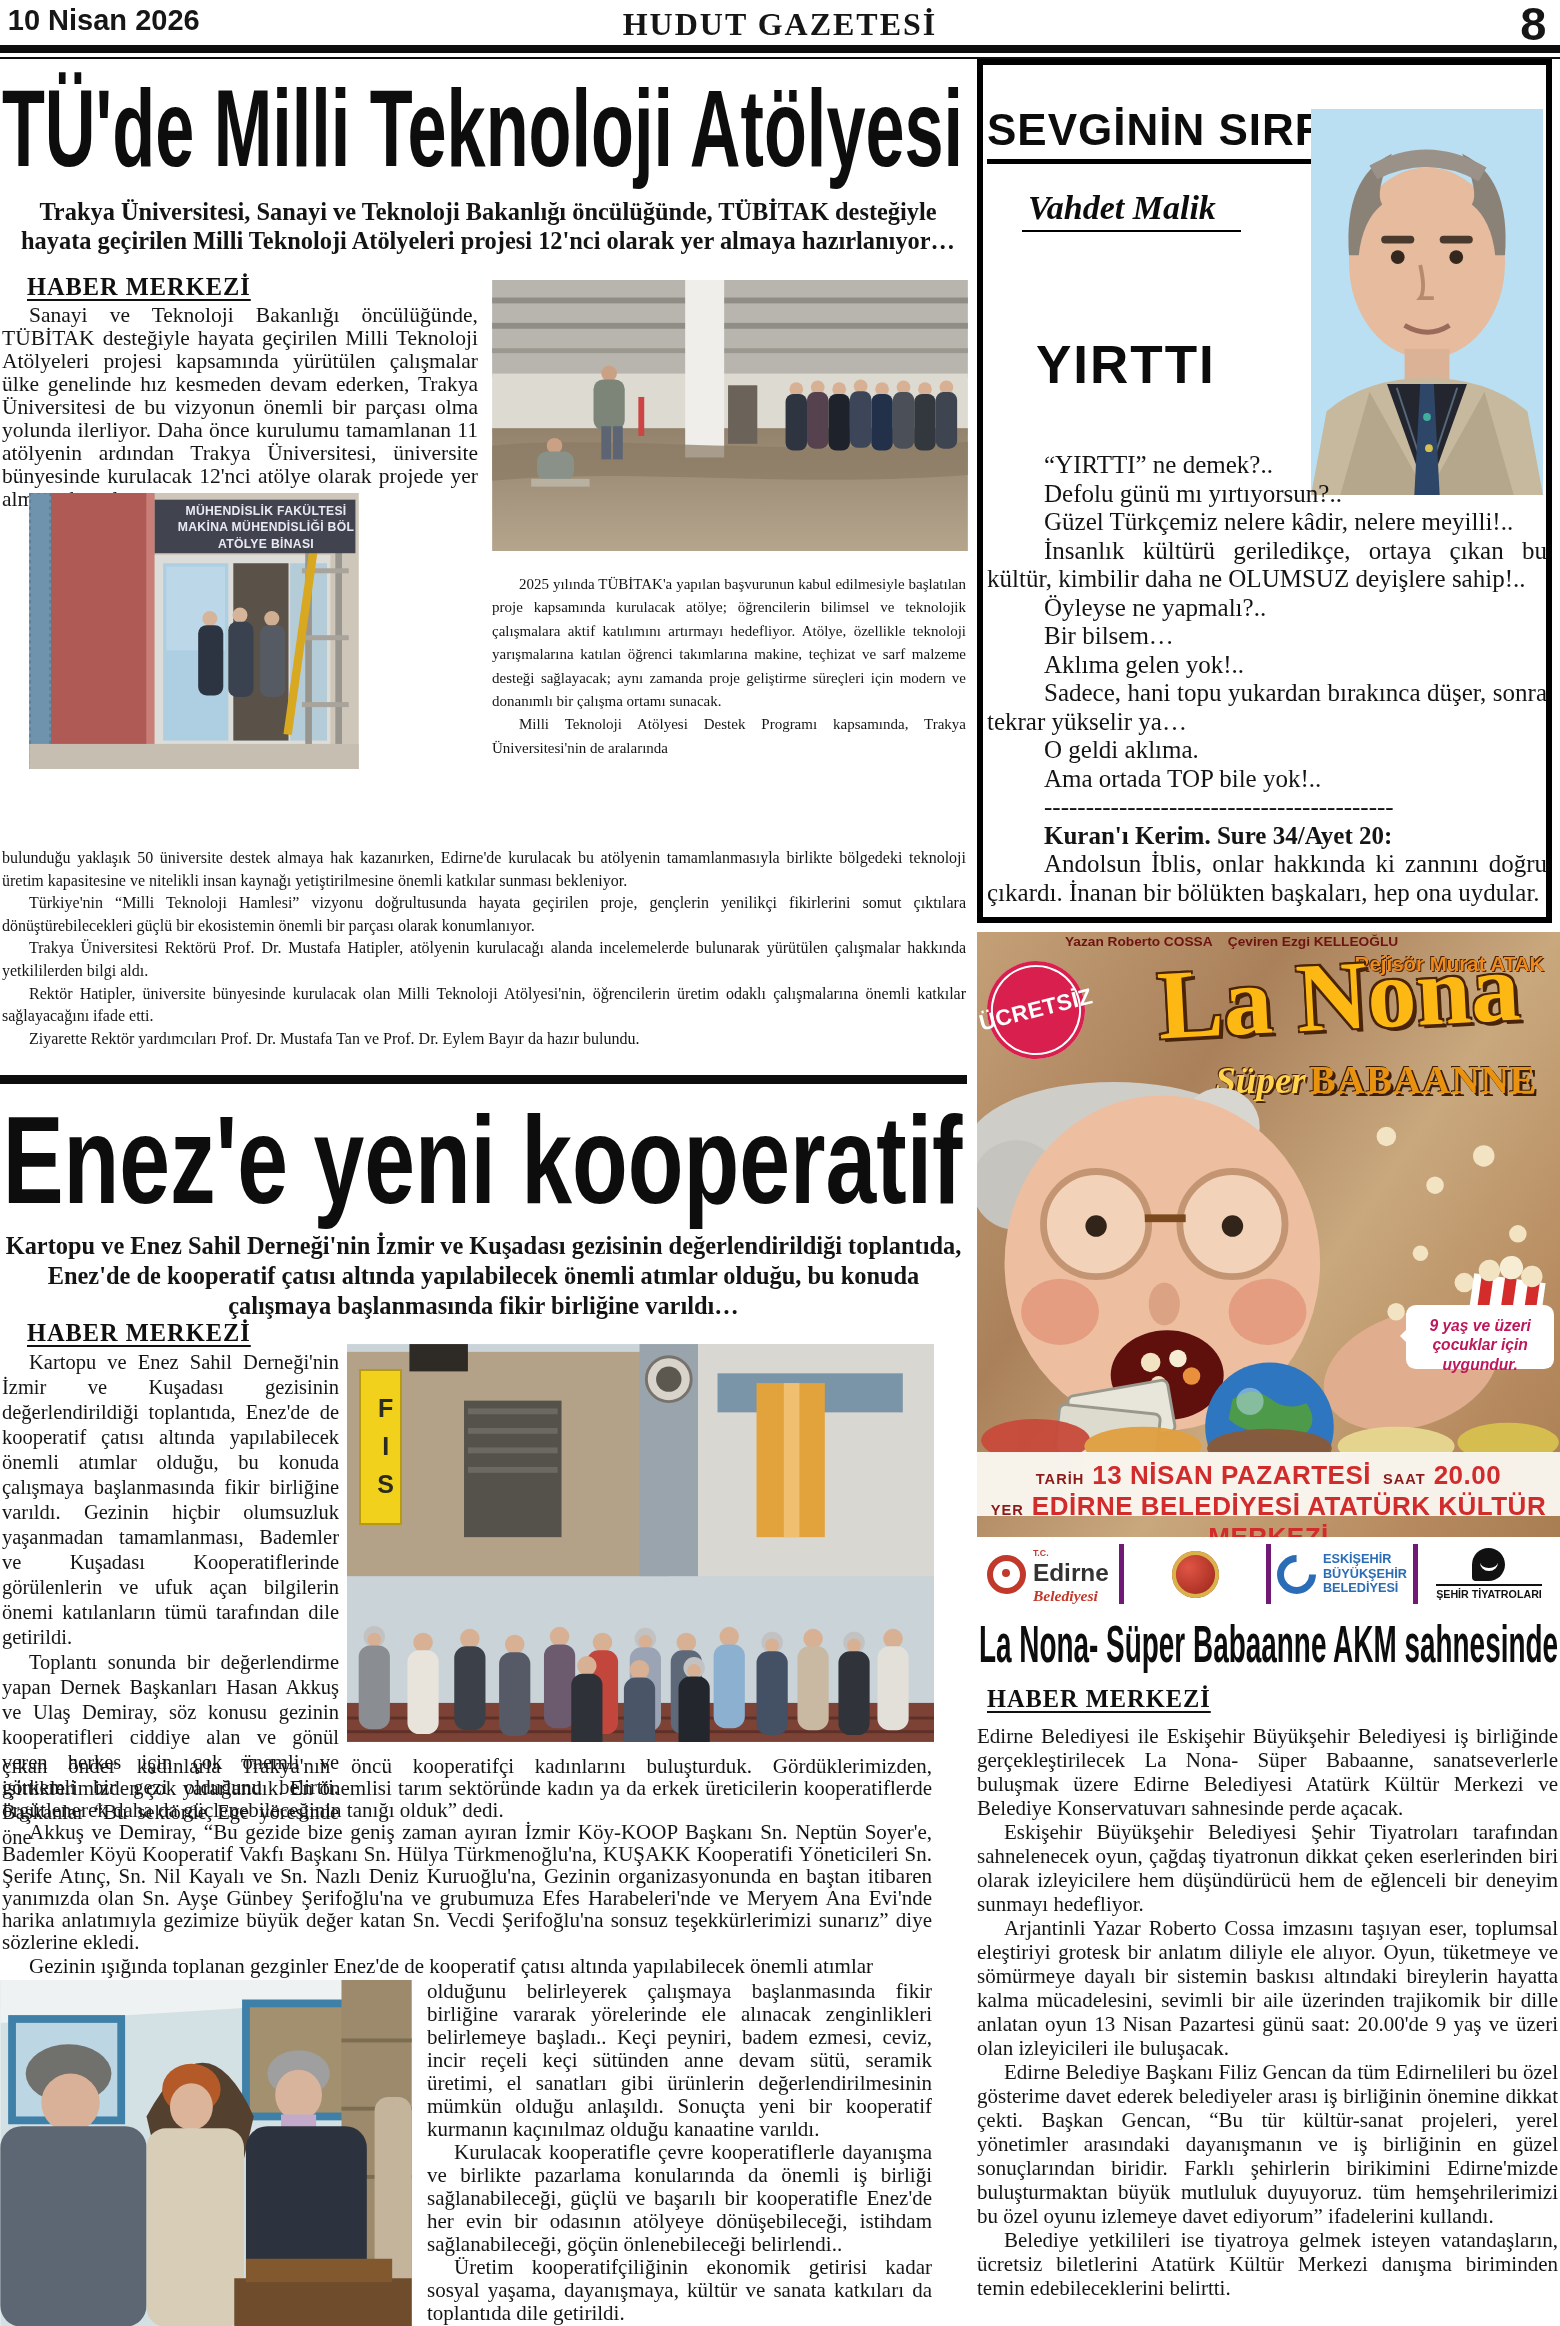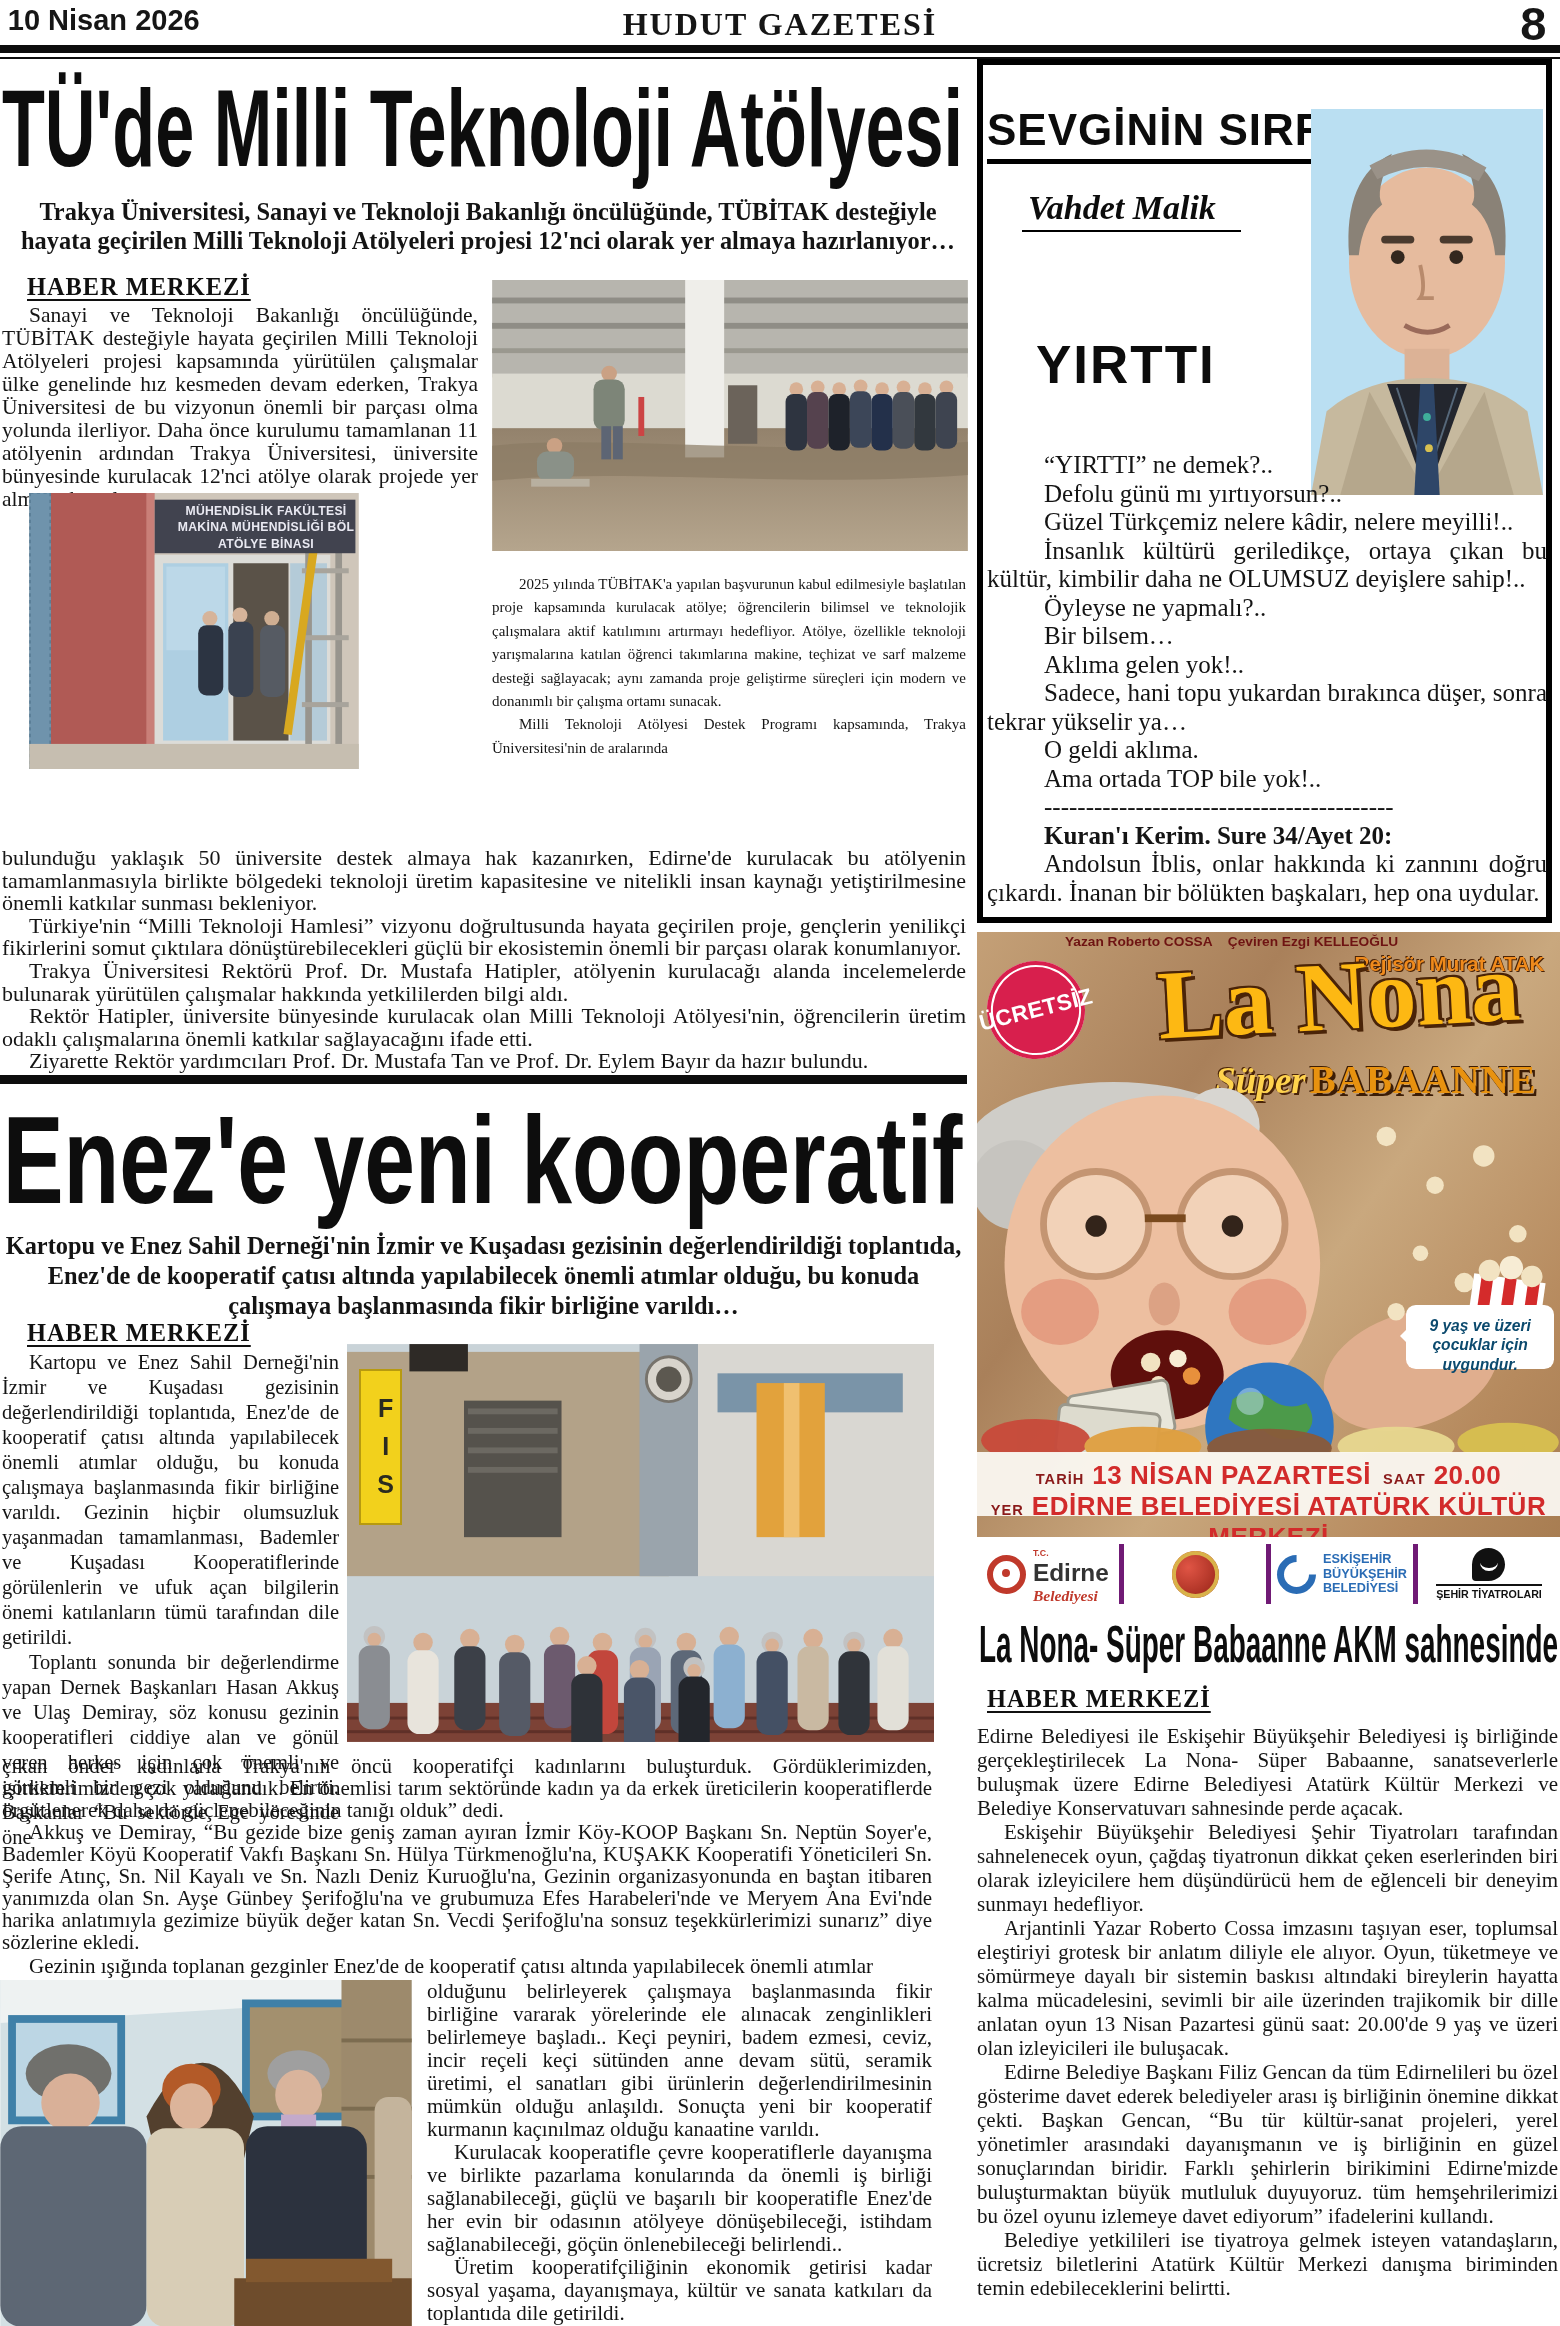--- a/index.html
+++ b/index.html
@@ -31,21 +31,21 @@
   #a1-by { left:27px; top:273px; }
   #a2-by { left:27px; top:1319px; }
   #a3-by { left:987px; top:1685px; }
 
   
   .jt { text-align:justify; color:#151515; }
   .jt p { text-indent:27px; }
   .jt p.noind { text-indent:0; }
   #a1p1   { left:2px;   top:304px;  width:476px; font-size:21.5px;   line-height:23px; }
   #a1p2   { left:492px; top:573px;  width:474px; font-size:15px;   line-height:23.4px; }
-  #a1full { left:2px;   top:847px;  width:964px; font-size:22px;   line-height:22.6px; }
+  #a1full { left:2px;   top:847px;  width:964px; font-size:16px;   line-height:22.6px; }
   #a2left { left:2px;   top:1350px; width:337px; font-size:20.5px;   line-height:25px; }
   #a2full { left:2px;   top:1755px; width:930px; font-size:21px; line-height:22px; }
   #a2p4a  { left:2px;   top:1954px; width:930px; font-size:21px; white-space:nowrap; overflow:hidden; text-indent:27px; }
   #a2p4b  { left:427px; top:1980px; width:505px; font-size:21px; line-height:23px; }
   #a3body { left:977px;top:1724px; width:581px; font-size:21px; line-height:24px; }
 
   #divider1 { left:0; top:1075px; width:967px; height:8.8px; background:#0d0d0d; }
 
   
   #colbox { left:977px; top:59px; width:575px; height:864px; border:6.8px solid #000; box-sizing:border-box; background:#fff; }
@@ -85,21 +85,21 @@
   #poster-title { left:137px; top:7.8px; width:449px; text-align:center; transform:rotate(-3deg);
                   font:bold 98px "Liberation Serif",serif; color:#fdb813;
                   text-shadow:3.9px 3.9px 0 #4a2408,-2px -2px 0 #4a2408,2px -2px 0 #4a2408,-2px 2px 0 #4a2408; }
   #poster-sub { right:23.4px; top:125px; width:351px; text-align:right; white-space:nowrap; }
   #poster-sub .w1 { font:bold italic 37px "Liberation Serif",serif; color:#ffd34d;
                     text-shadow:2px 2px 0 #4a2408,-1px -1px 0 #4a2408; }
   #poster-sub .w2 { font:bold 39px "Liberation Serif",serif; color:#e8920f;
                     text-shadow:2.9px 2.9px 0 #3c1d06,-1px -1px 0 #3c1d06; letter-spacing:1px; }
   #granny { left:0; top:146px; }
   #age-bubble { right:5.9px; top:373px; width:148px; height:64px; background:#fff; border-radius:9.8px;
-                text-align:center; color:#0c4a6e; font:bold italic 15.6px "Liberation Sans",sans-serif;
+                text-align:center; color:#be185d; font:bold italic 15.6px "Liberation Sans",sans-serif;
                 line-height:19.5px; padding-top:10.7px; box-sizing:border-box; }
   #age-bubble:before { content:""; position:absolute; left:-13.7px; top:23.4px; border:8.8px solid transparent; border-right-color:#fff; }
   #date-band { left:0; top:520px; width:583px; height:64px; background:rgba(252,250,244,0.93);
                text-align:center; padding-top:7.8px; box-sizing:border-box; }
   .band-label { font:bold 14.6px "Liberation Sans",sans-serif; color:#8a1a1a; letter-spacing:1px; }
   .band-value { font:bold 26px "Liberation Sans",sans-serif; color:#d22b2b; letter-spacing:0.5px; }
   #logo-strip { left:0; top:605px; width:583px; height:74px; background:#ffffff; display:flex; align-items:center; }
   .logo-cell { flex:1; height:60px; display:flex; align-items:center; justify-content:center; gap:6.8px; border-right:5px solid #701a75; }
   .logo-cell:last-child { border-right:none; }
   .ring { width:39px; height:39px; border-radius:50%; border:6.8px solid #c0392b; box-sizing:border-box; position:relative; }

